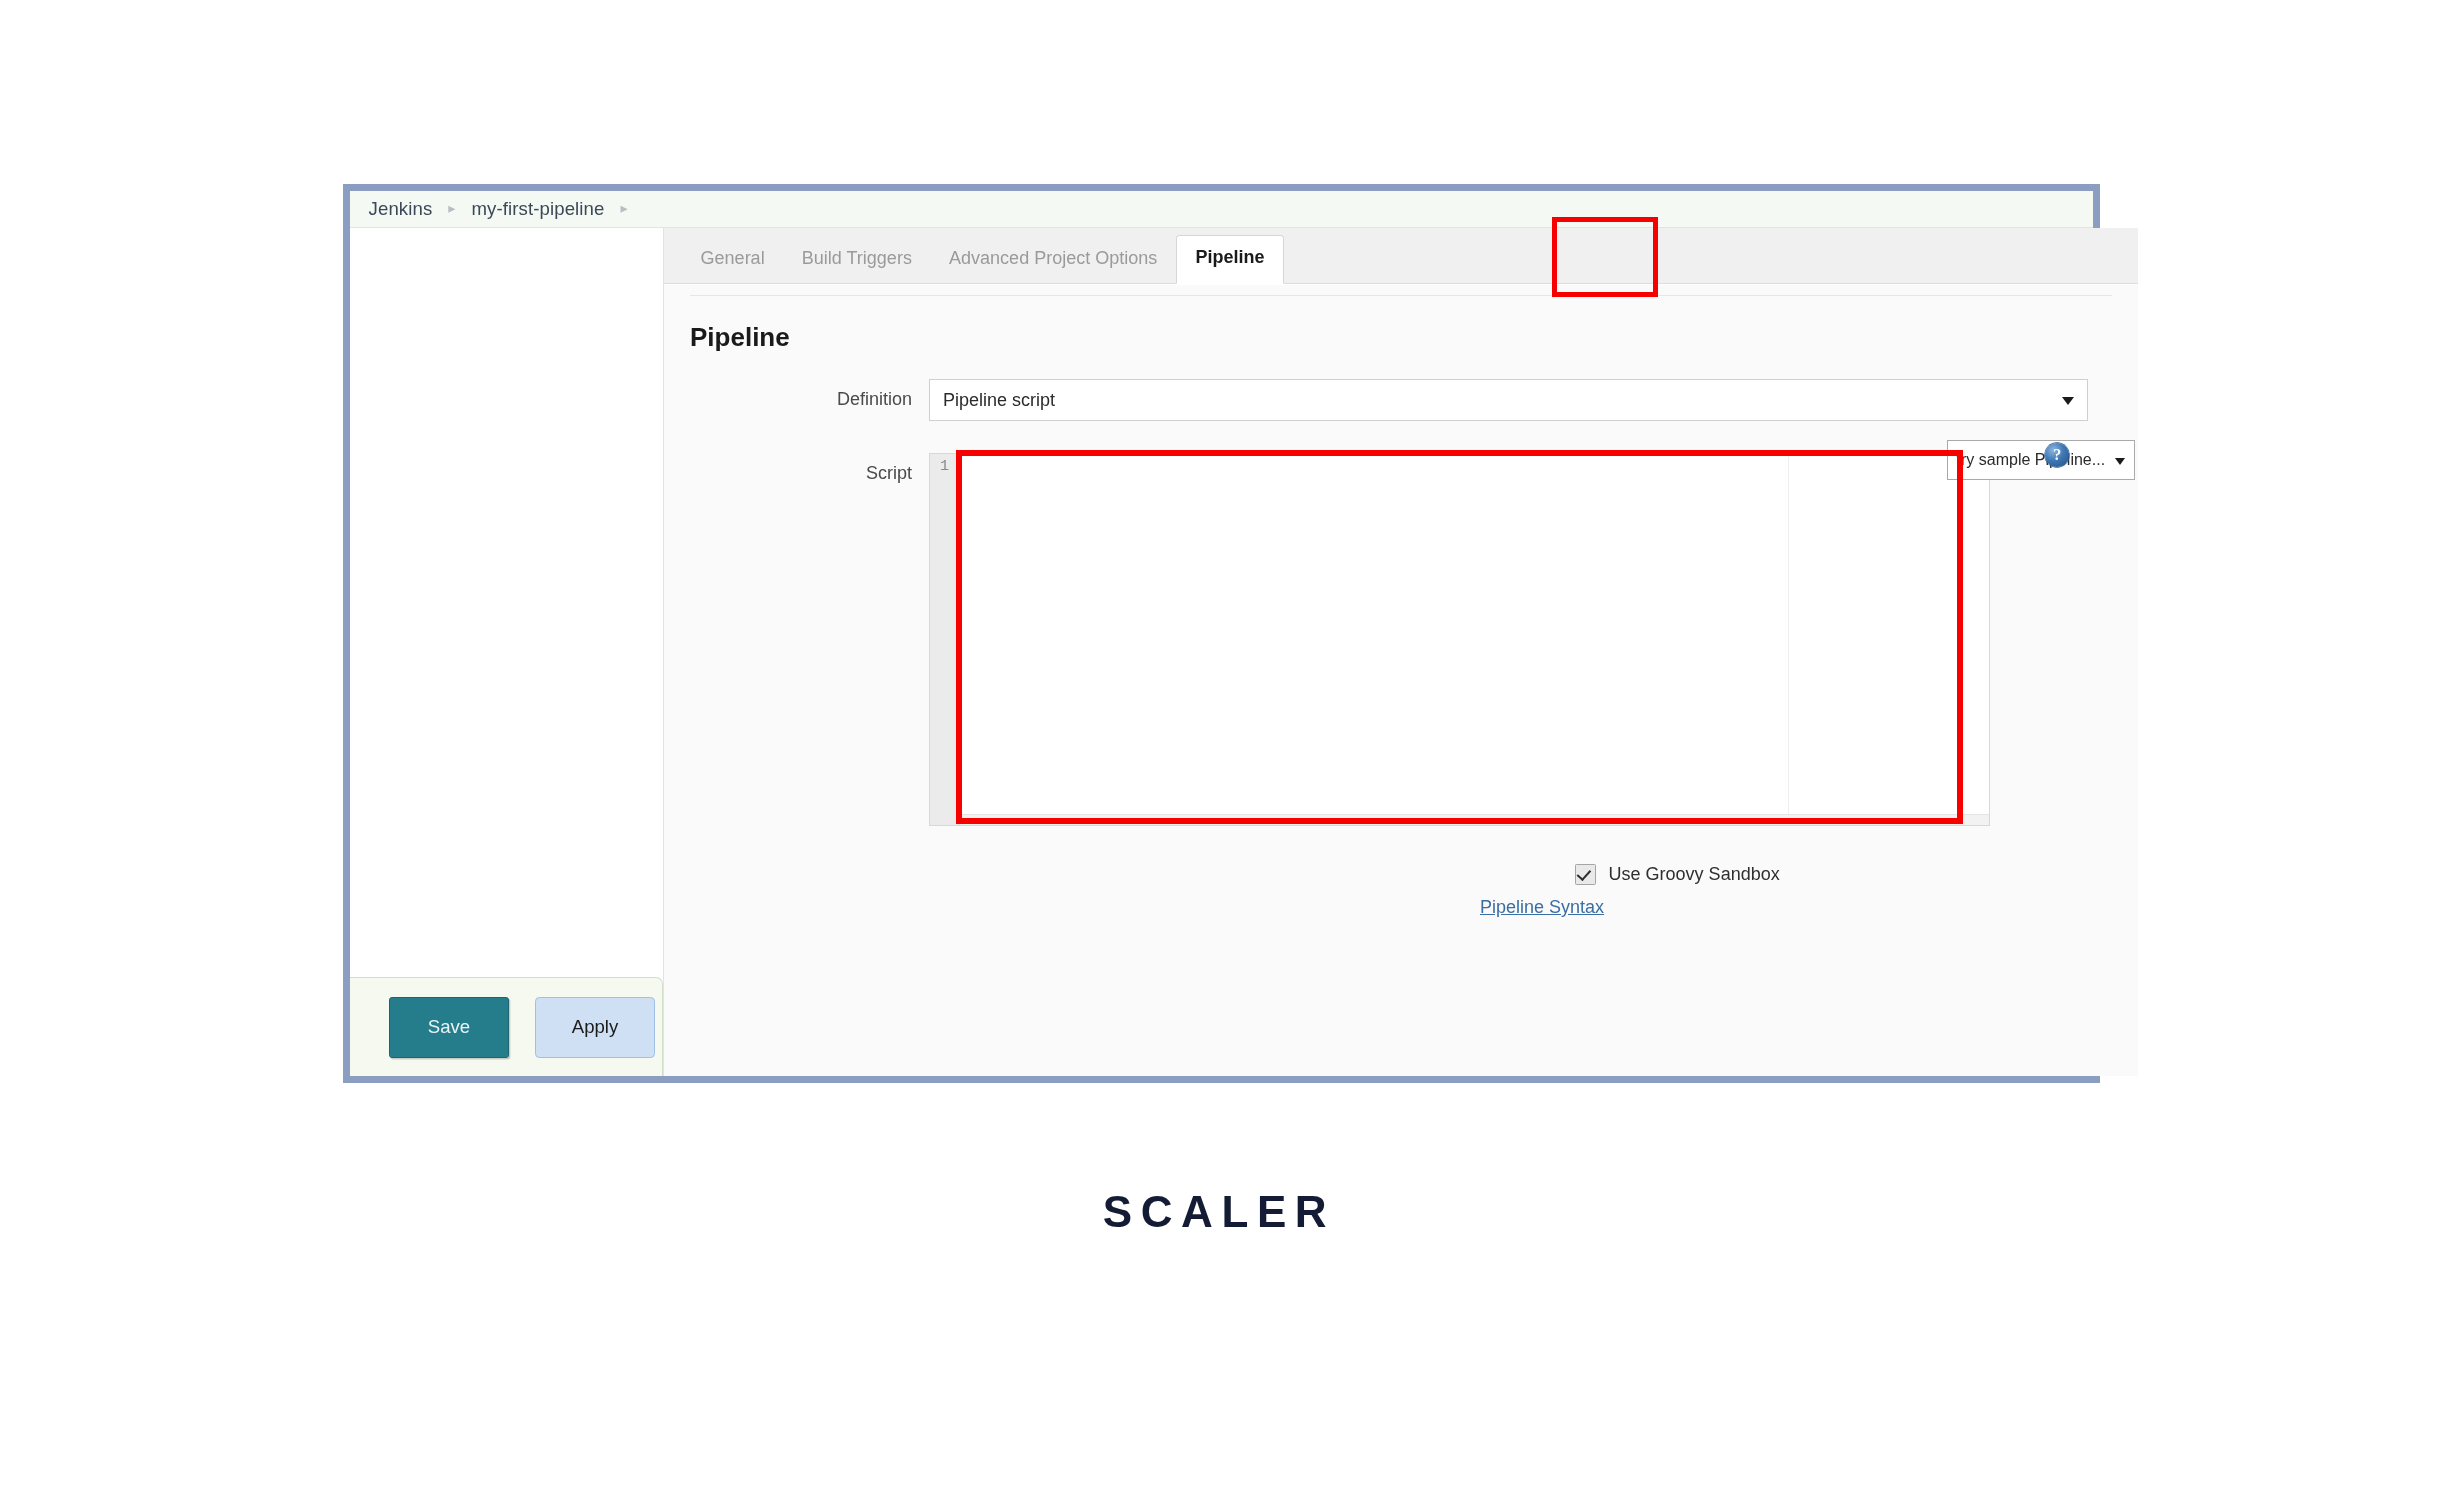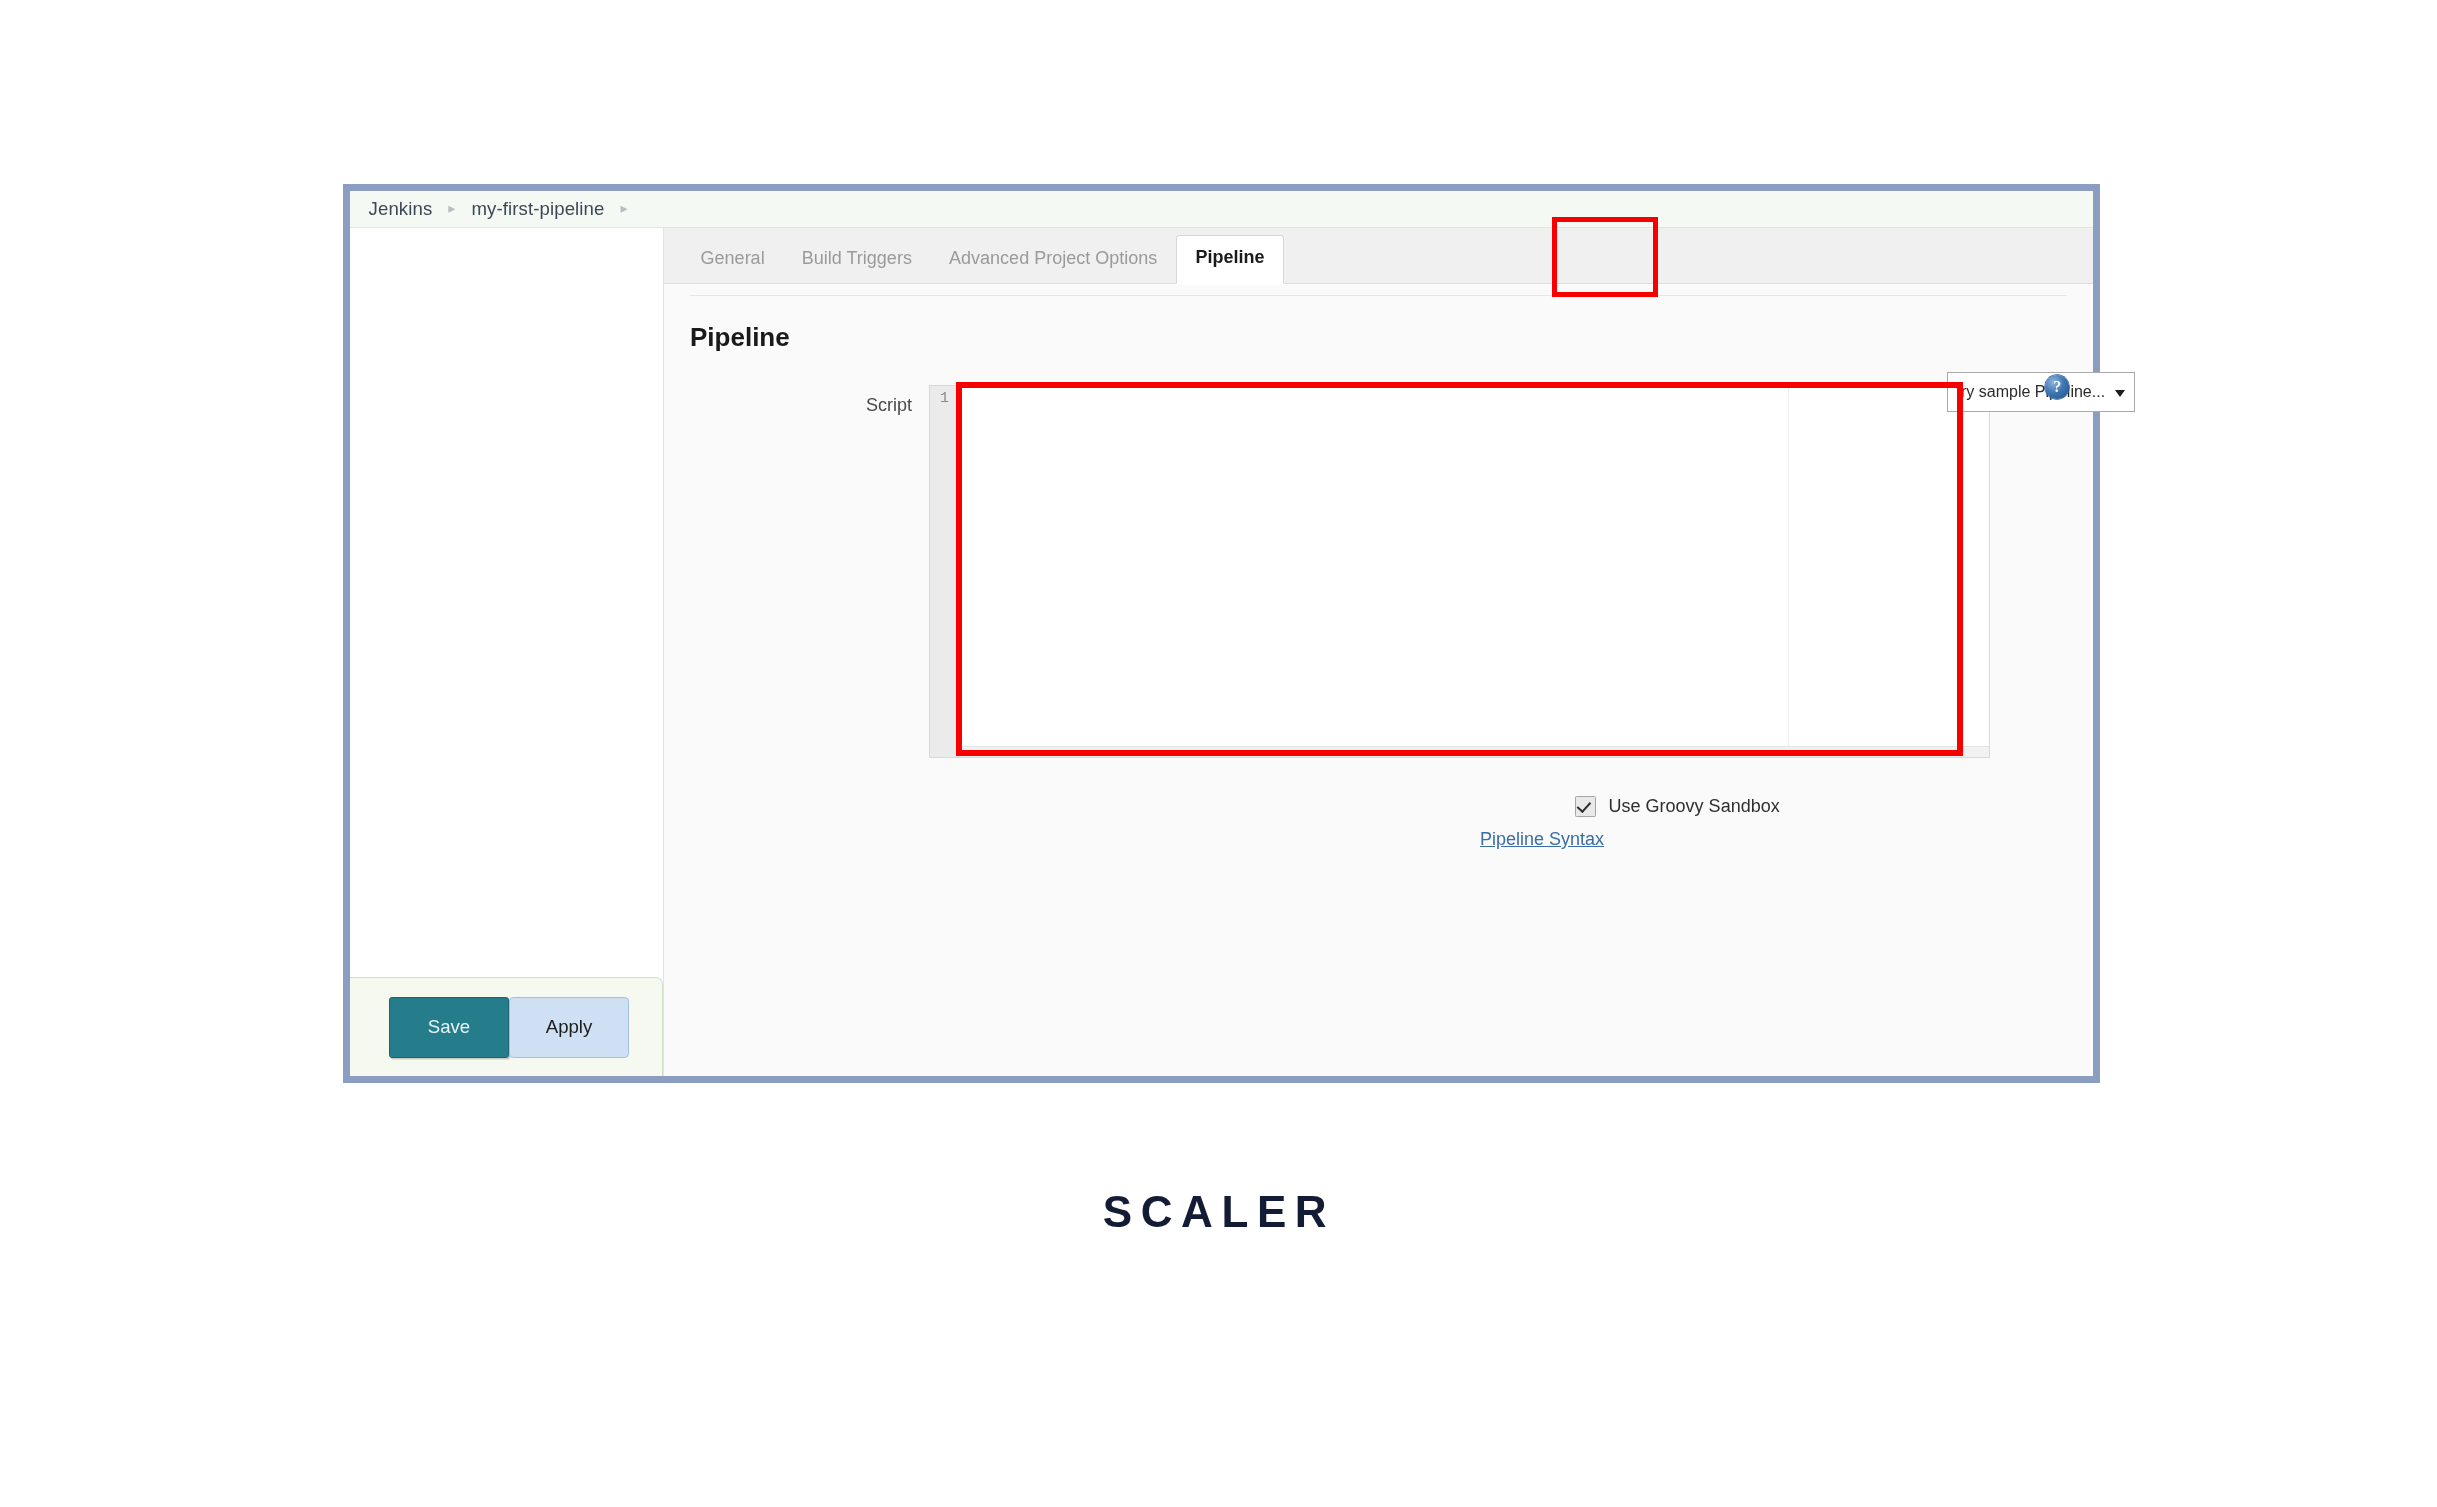--- a/index.html
+++ b/index.html
@@ -346,20 +346,21 @@
     height: 99px;
     background: #f6f9ef;
     border: 0.7px solid #cfe0c6;
     border-left: none;
     border-bottom: none;
     border-radius: 0 7.2px 0 0;
     box-sizing: border-box;
     display: flex;
     align-items: center;
     padding-left: 39px;
+    gap: 26px;
   }
   #save-button {
     width: 118px;
     height: 59px;
     background: #257c8b;
     border: 0.7px solid #1d6572;
     border-radius: 2.9px;
     color: #e9f4f6;
     font-size: 18.6px;
     display: flex;
@@ -432,20 +433,29 @@
         <div class="tab">Advanced Project Options</div>
         <div class="tab active">Pipeline</div>
         <div id="tab-highlight"></div>
       </div>
 
       <div id="config-form">
         <div id="section-rule"></div>
 
         <div id="pipeline-heading">Pipeline</div>
 
+        <div class="form-row">
+          <div class="form-label">Definition</div>
+          <div class="form-field">
+            <div id="definition-select">
+              <span>Pipeline script</span>
+              <span class="caret"></span>
+            </div>
+          </div>
+        </div>
 
         <div class="form-row" id="script-row">
           <div class="form-label">Script</div>
           <div class="form-field">
             <div id="script-wrap">
 
               <div id="editor">
                 <div id="gutter">1</div>
                 <div id="code-area">
                   <div id="margin-guide"></div>

